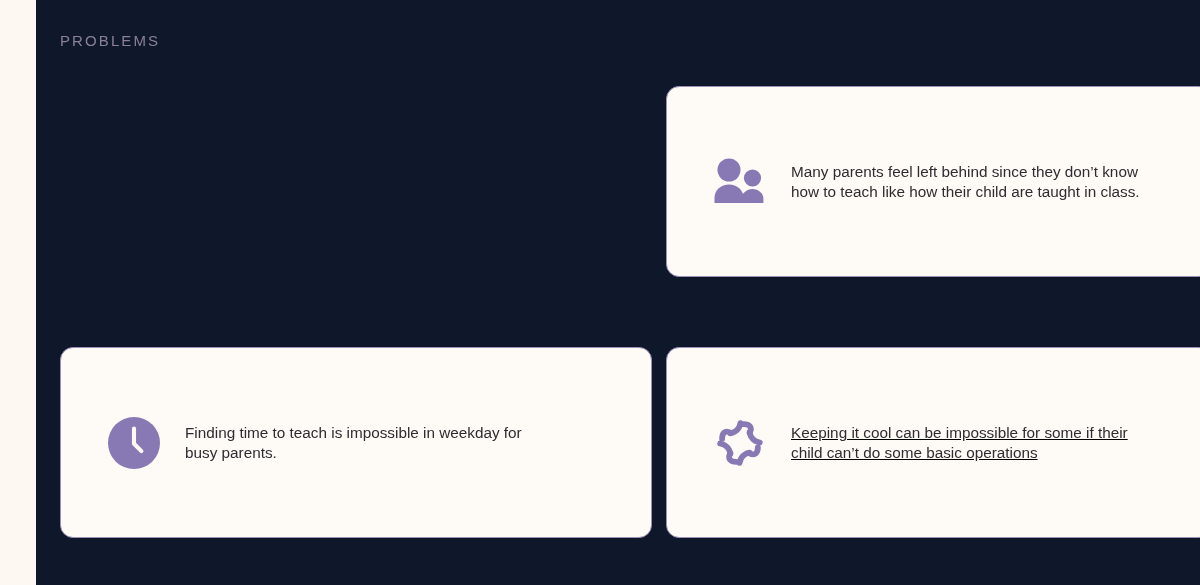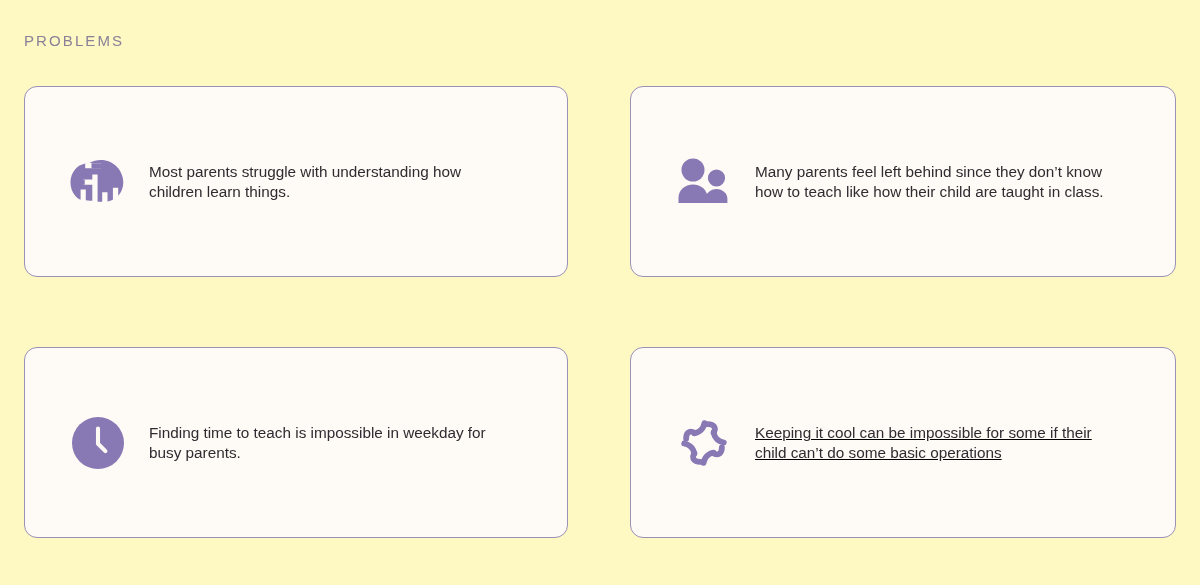--- a/index.html
+++ b/index.html
@@ -10,21 +10,22 @@
     width: 1200px;
     height: 585px;
     background: #fdf8f1;
     font-family: "Liberation Sans", sans-serif;
     overflow: hidden;
     position: relative;
   }
   .page {
     position: absolute;
     inset: 0;
-    background: #fef9c3;
+    background: #0f172a;
+    margin-left: 36px;
   }
   .section-label {
     position: absolute;
     left: 24px;
     top: 31px;
     font-size: 15px;
     letter-spacing: 2.1px;
     color: #8a8098;
     font-weight: 400;
     text-transform: uppercase;
@@ -42,21 +43,21 @@
     position: absolute;
     box-sizing: border-box;
     background: #fefaf5;
     border: 1.4px solid #9b90b5;
     border-radius: 13px;
     display: flex;
     align-items: center;
   }
   .card.c0 { left: 0px;   top: 0px;   width: 544px; height: 191px; }
   .card.c1 { left: 606px; top: 0px;   width: 546px; height: 191px; justify-content: center; }
-  .card.c2 { left: 0px;   top: 261px; width: 544px; height: 191px; }
+  .card.c2 { left: 0px;   top: 261px; width: 592px; height: 191px; }
   .card.c3 { left: 606px; top: 261px; width: 546px; height: 191px; text-decoration: underline; }
 
   .card-inner {
     display: flex;
     align-items: center;
     gap: 22px;
     padding-left: 44px;
     padding-right: 24px;
     width: 100%;
     box-sizing: border-box;
@@ -81,32 +82,20 @@
 </style>
 </head>
 <body>
 
 <div class="page">
 
   <div class="section-label">PROBLEMS</div>
 
   <div class="grid">
 
-    <div class="card c0">
-      <div class="card-inner">
-        <div class="icon-wrap">
-          <svg width="58" height="50" viewBox="0 0 58 50" aria-hidden="true">
-            <path fill="#8878b4" d="M10.5 8.5C4.8 12.2 1.5 18.5 1.5 25.6c0 4.9 1.6 9.3 4.3 12.6 1.6 2 3.6 3.6 5.8 4.6V32.6h5.2v10.6c1.4.3 2.9.5 4.4.5h2.1V27.8h-9.6v-5.3h9.6v-4.9h5.3v27.2h4.6v-9.5h5.3v9.2c1.9-.3 3.7-.9 5.4-1.7v-12h5.3v8c3.2-3.3 5.1-8 5.1-13.2C54.3 13.4 44.6 3 31.8 3c-4.1 0-8 1.1-11.4 3h12.1v5.3H16.2V6.4c-2 .5-3.9 1.2-5.7 2.1z"></path>
-            <path fill="#8878b4" d="M6.5 22.5h9.2v5.3H6.5z"></path>
-            <path fill="#8878b4" d="M22.5 6.2h17.2v5.3H22.5z"></path>
-          </svg>
-        </div>
-        <div class="card-text">Most parents struggle with understanding how children learn things.</div>
-      </div>
-    </div>
 
     <div class="card c1">
       <div class="card-inner">
         <div class="icon-wrap">
           <svg width="58" height="50" viewBox="0 0 58 50" aria-hidden="true">
             <circle cx="18" cy="13" r="11.5" fill="#8878b4"></circle>
             <path fill="#8878b4" d="M18 27.5c-8 0-14.5 5.9-14.5 13.2V46h29v-5.3C32.5 33.4 26 27.5 18 27.5z"></path>
             <circle cx="41.5" cy="21" r="8.6" fill="#8878b4"></circle>
             <path fill="#8878b4" d="M41.5 32c-6 0-10.9 4.4-10.9 9.9V46h21.8v-4.1c0-5.5-4.9-9.9-10.9-9.9z"></path>
           </svg>

